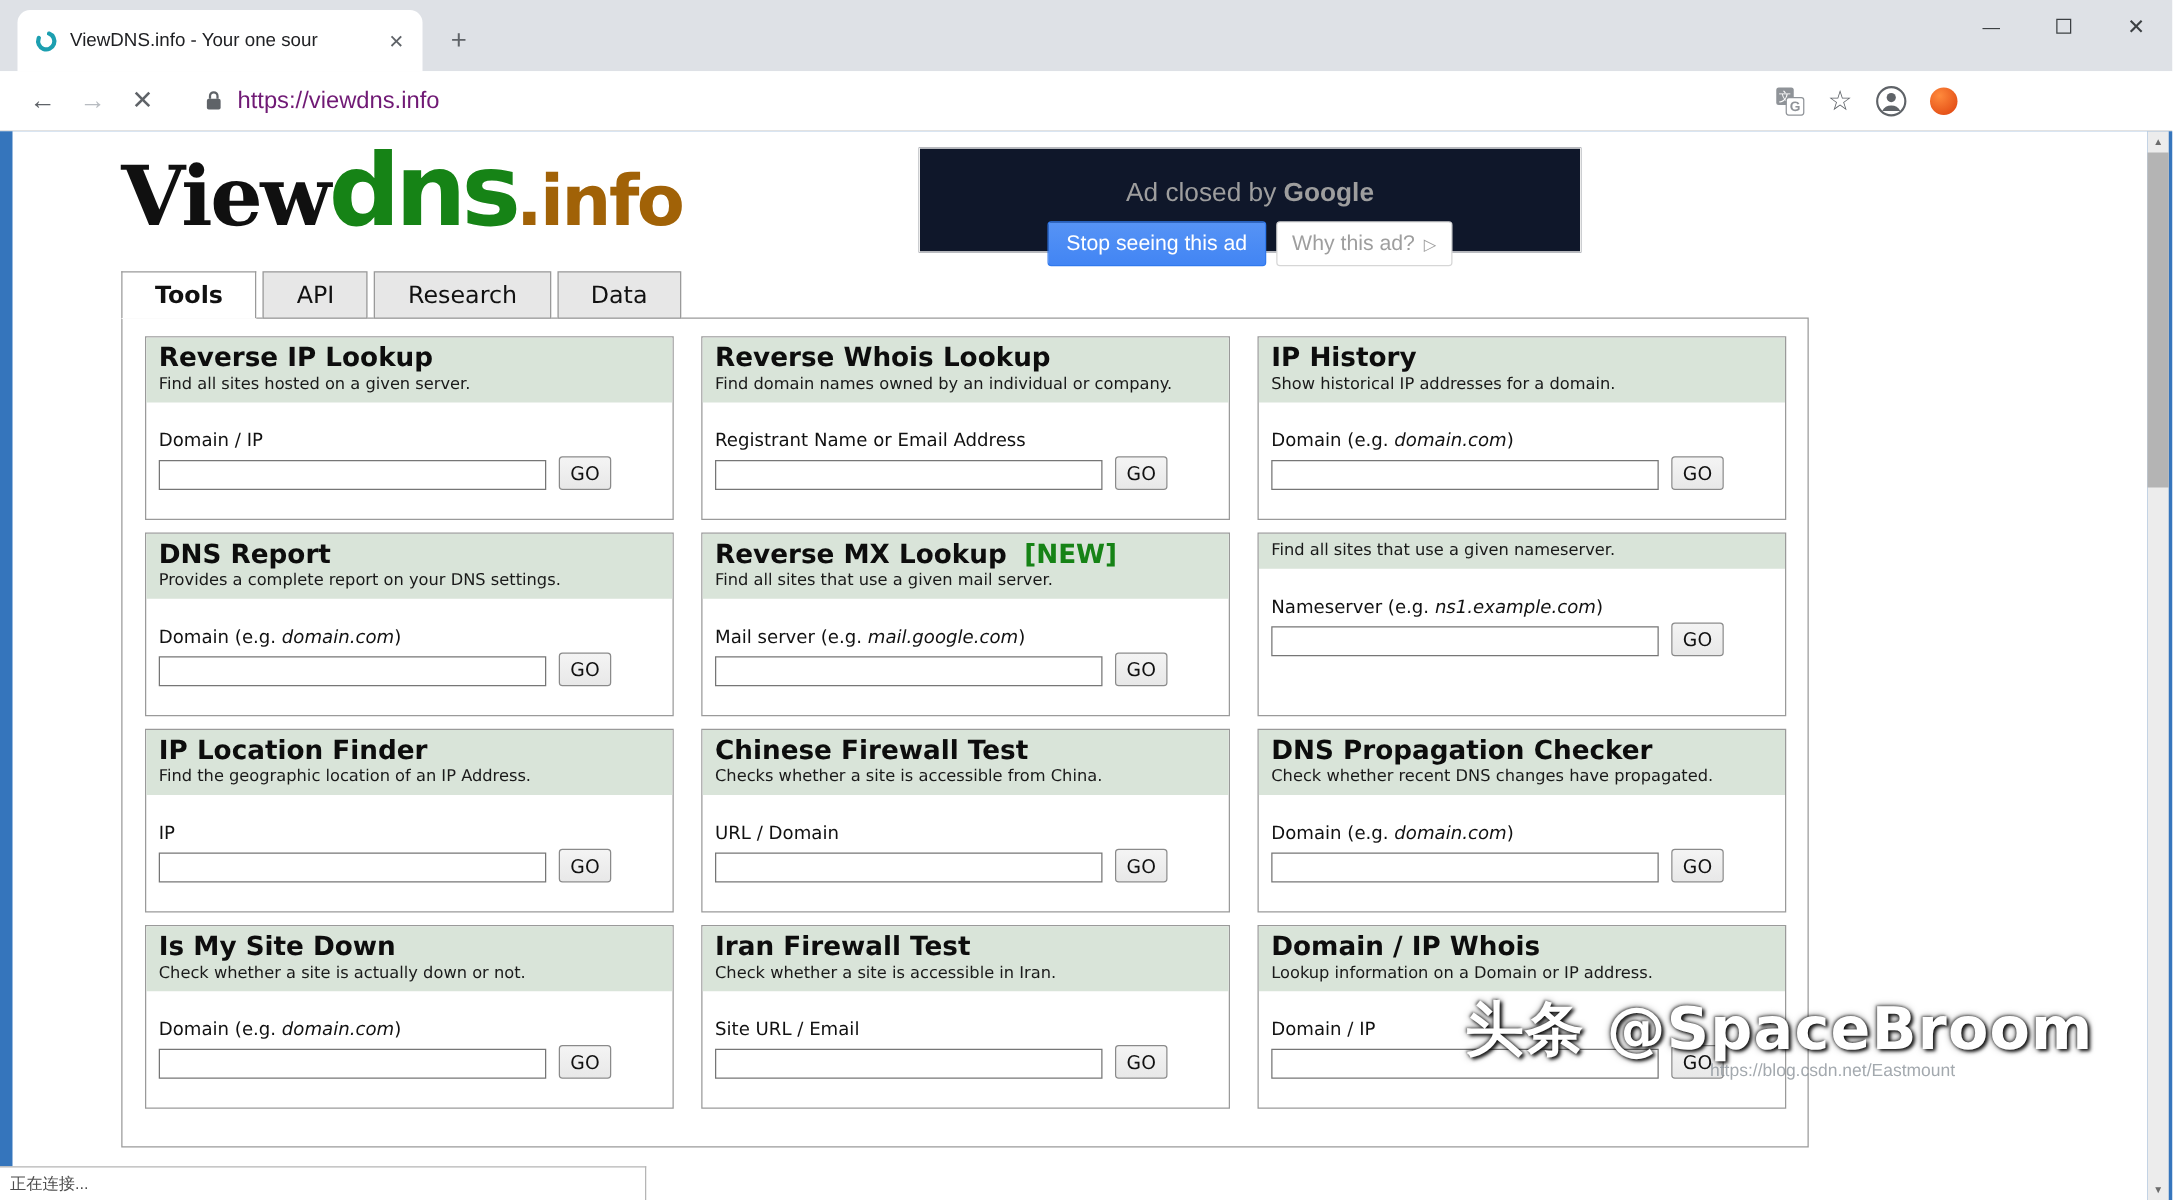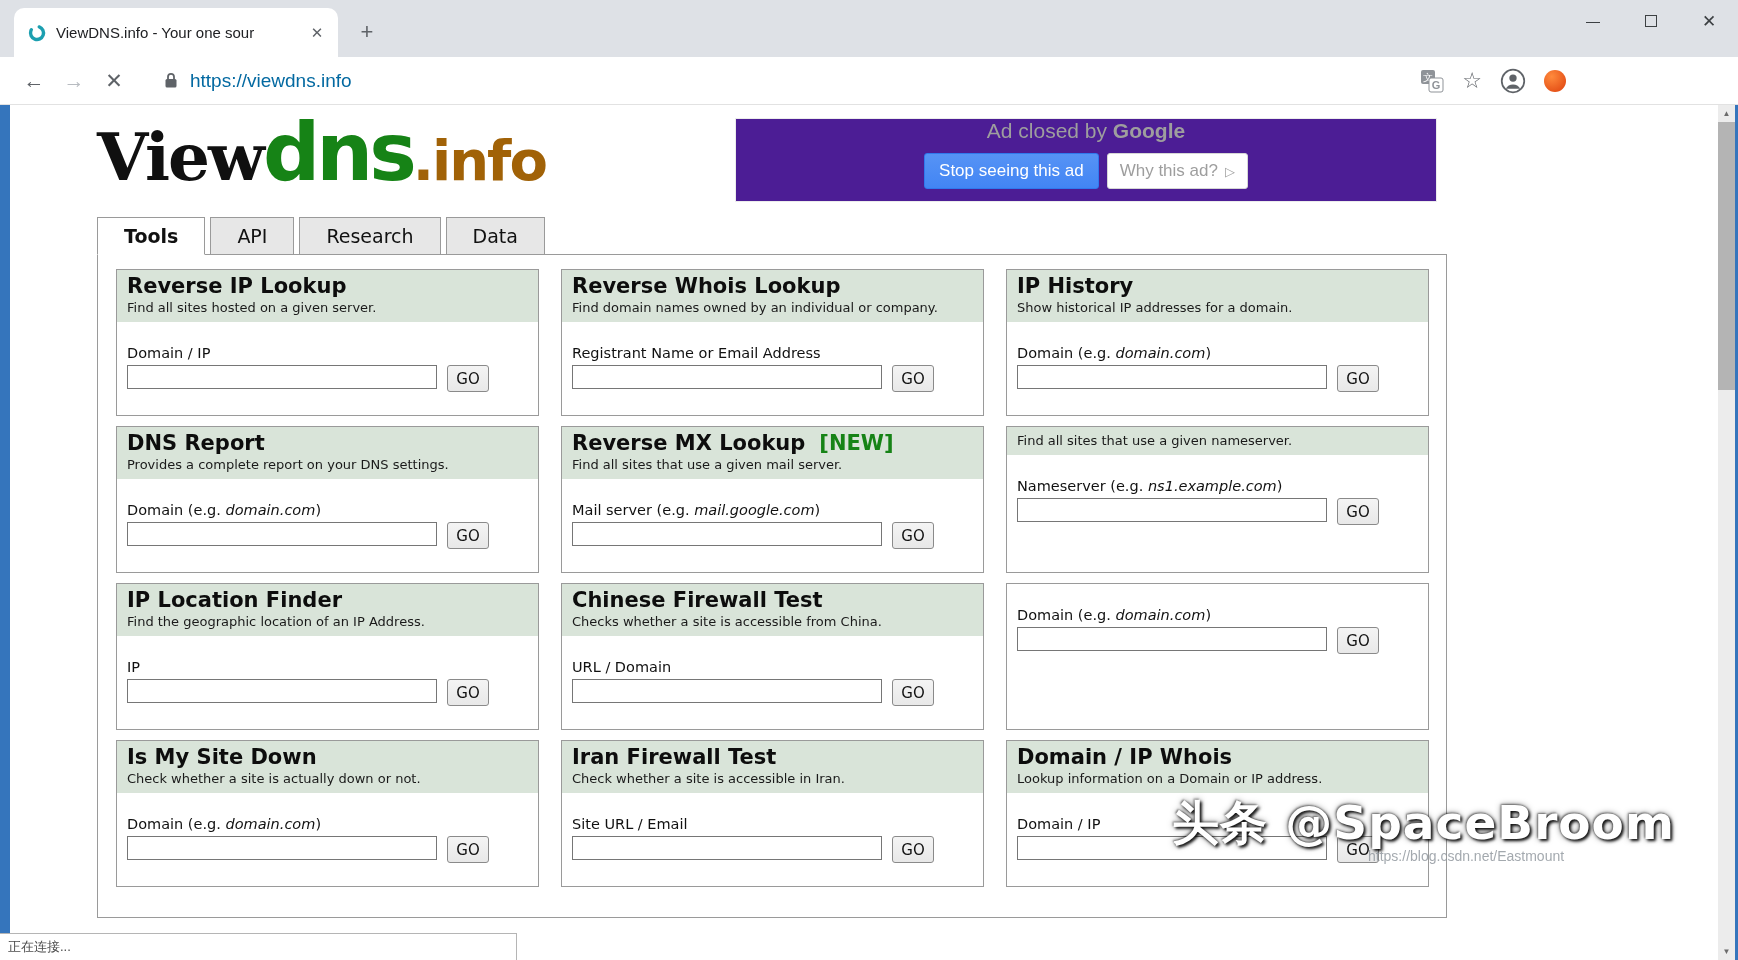--- a/index.html
+++ b/index.html
@@ -20,21 +20,21 @@
   .win-btn { width:58px; height:42px; display:flex; align-items:center; justify-content:center;
     color:#3c4043; font-size:17px; }
   .max-glyph { width:12px; height:12px; border:1.4px solid #3c4043; display:block; }
 
   .toolbar { position:absolute; top:57px; left:0; right:0; height:48px; background:#fff;
     display:flex; align-items:center; padding:0 14px; border-bottom:1px solid #e2e2e2; }
   .nav-btn { width:40px; height:40px; display:flex; align-items:center; justify-content:center;
     font-size:21px; color:#5f6368; }
   .nav-btn.disabled { color:#b8bcc1; }
   .omnibox { flex:1; display:flex; align-items:center; margin-left:16px; height:36px; }
-  .url-text { font-size:19px; color:#0369a1; margin-left:12px; }
+  .url-text { font-size:19px; color:#701a75; margin-left:12px; }
   .toolbar-right { display:flex; align-items:center; gap:18px; margin-right:158px; }
   .star-icon { font-size:22px; color:#5f6368; }
   .orange-icon { width:22px; height:22px; border-radius:50%;
     background:radial-gradient(circle at 35% 30%, #ff8a3c, #dd400d); }
 
   
   .page-area { position:absolute; top:105px; left:0; right:0; bottom:0; background:#3575bc; }
   .viewport { position:absolute; top:0; left:10px; right:20px; bottom:0; background:#fff; overflow:hidden; }
 
   
@@ -45,22 +45,22 @@
   .sb-thumb { position:absolute; top:17px; left:0; width:17px; height:268px; background:#b4b4b4; }
 
   
   .logo-row { position:relative; height:100px; }
   .logo { position:absolute; left:87px; top:12px; display:flex; align-items:baseline; cursor:pointer; }
   .logo-view { font-family:"DejaVu Serif", serif; font-weight:bold; font-size:66px; color:#101010; letter-spacing:-2px; }
   .logo-dns  { font-family:"DejaVu Sans", sans-serif; font-weight:bold; font-size:80px; color:#168316; letter-spacing:-4px; line-height:.9; }
   .logo-info { font-family:"DejaVu Sans", sans-serif; font-weight:bold; font-size:56px; color:#a16207; letter-spacing:-2px; }
 
   
-  .ad-banner { position:absolute; left:725px; top:13px; width:702px; height:84px;
-    background:#4c1d95; border:1px solid #ececec; text-align:center; padding-top:0; }
+  .ad-banner { position:absolute; left:725px; top:13px; width:530px; height:84px;
+    background:#0f172a; border:1px solid #ececec; text-align:center; padding-top:24px; }
   .ad-closed { font-size:21px; color:#9e9e9e; }
   .ad-brand { font-weight:bold; color:#9e9e9e; }
   .ad-buttons { margin-top:10px; display:flex; justify-content:center; gap:8px; }
   .ad-stop { background:#4d90fe; background:linear-gradient(#5693f5,#4285f4); color:#fff; border:1px solid #3079ed;
     font-size:17px; padding:7px 14px; border-radius:3px; }
   .ad-why { background:#fff; color:#9e9e9e; border:1px solid #d6d6d6; font-size:17px;
     padding:7px 12px; border-radius:3px; display:flex; align-items:center; gap:7px; }
   .ad-why-glyph { font-size:13px; }
 
   
@@ -75,21 +75,21 @@
   .tools-grid { display:grid; grid-template-columns:repeat(3, 423px); column-gap:22px; row-gap:10px; }
 
   .card { height:147px; border:1px solid #9a9a9a; background:#fff; overflow:hidden; }
   .card-head { background:#d9e4d9; padding:4px 10px 7px 10px; }
   .card-title { font-family:"DejaVu Sans", sans-serif; font-size:21px; font-weight:bold; color:#0d0d0d; }
   .card-title .badge { color:#168316; margin-left:14px; }
   .card-desc { font-family:"DejaVu Sans", sans-serif; font-size:13px; color:#1a1a1a; margin-top:2px; }
   .card-body { padding:0 10px; }
   .card-label { font-family:"DejaVu Sans", sans-serif; font-size:14.5px; color:#111; margin-top:23px; }
   .card-label em { }
-  .card-row { display:flex; align-items:flex-start; margin-top:4px; }
+  .card-row { display:flex; align-items:flex-end; margin-top:4px; }
   .card-input { width:310px; height:24px; border:1px solid #767676; font-size:14px; padding:0 4px; outline:none; }
   .go-btn { margin-left:10px; min-width:42px; height:27px; background:linear-gradient(#f4f4f4,#e8e8e8);
     border:1px solid #8a8a8a; border-radius:3px; font-size:15px; color:#111; font-family:"DejaVu Sans", sans-serif; }
 
   
   .status-bubble { position:absolute; left:0; bottom:0; width:517px; height:27px; background:#fff;
     border-top:1px solid #b5b5b5; border-right:1px solid #b5b5b5; font-size:13px; color:#4d4d4d;
     line-height:26px; padding-left:8px; z-index:6; }
 
   
@@ -293,20 +293,24 @@
     <div class="card-body">
       <div class="card-label"><span class="pre">URL / Domain</span><em class="em"></em><span class="post"></span></div>
       <div class="card-row">
         <input class="card-input" type="text" style="">
         <button class="go-btn">GO</button>
       </div>
     </div>
   </div>
 
   <div class="card">
+    <div class="card-head">
+      <div class="card-title"><span class="t">DNS Propagation Checker</span><span class="badge"></span></div>
+      <div class="card-desc">Check whether recent DNS changes have propagated.</div>
+    </div>
     <div class="card-body">
       <div class="card-label"><span class="pre">Domain (e.g. </span><em class="em">domain.com</em><span class="post">)</span></div>
       <div class="card-row">
         <input class="card-input" type="text" style="">
         <button class="go-btn">GO</button>
       </div>
     </div>
   </div>
 
   <div class="card">

